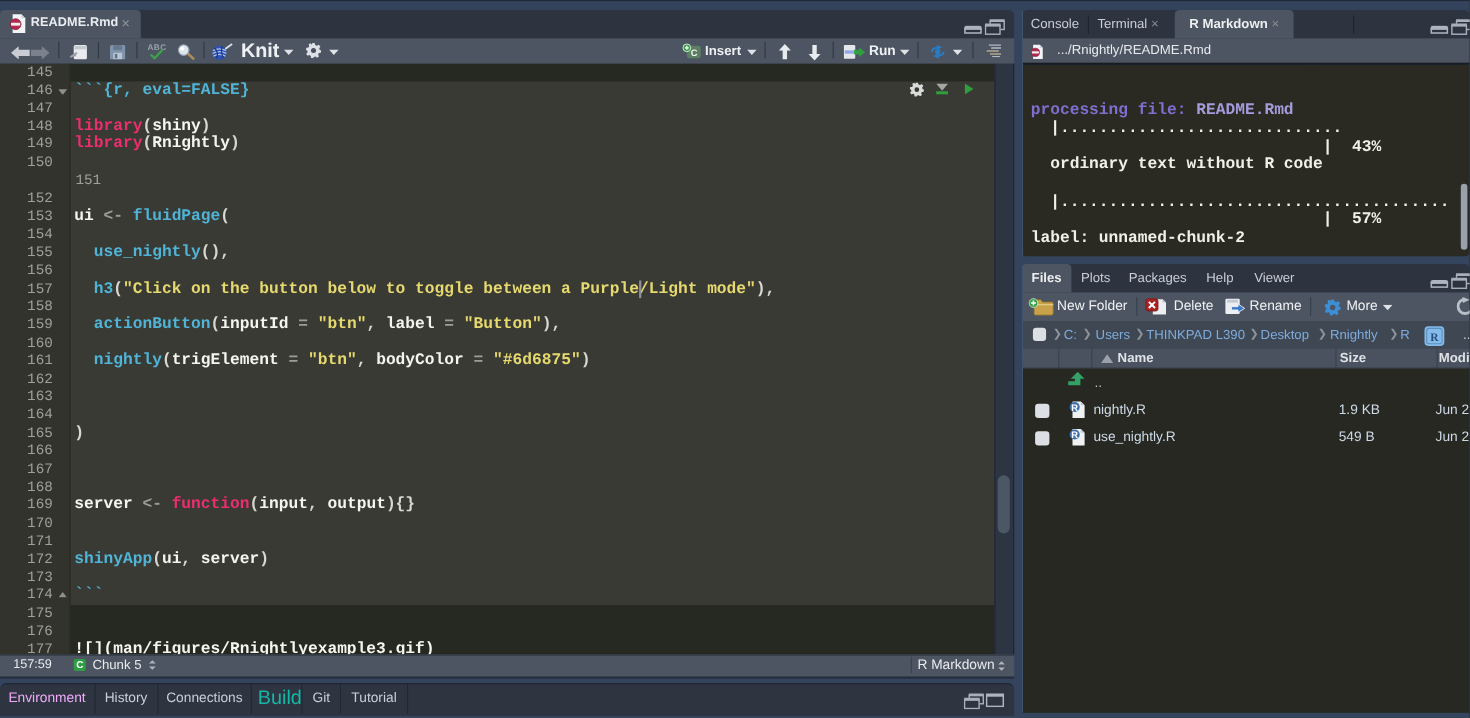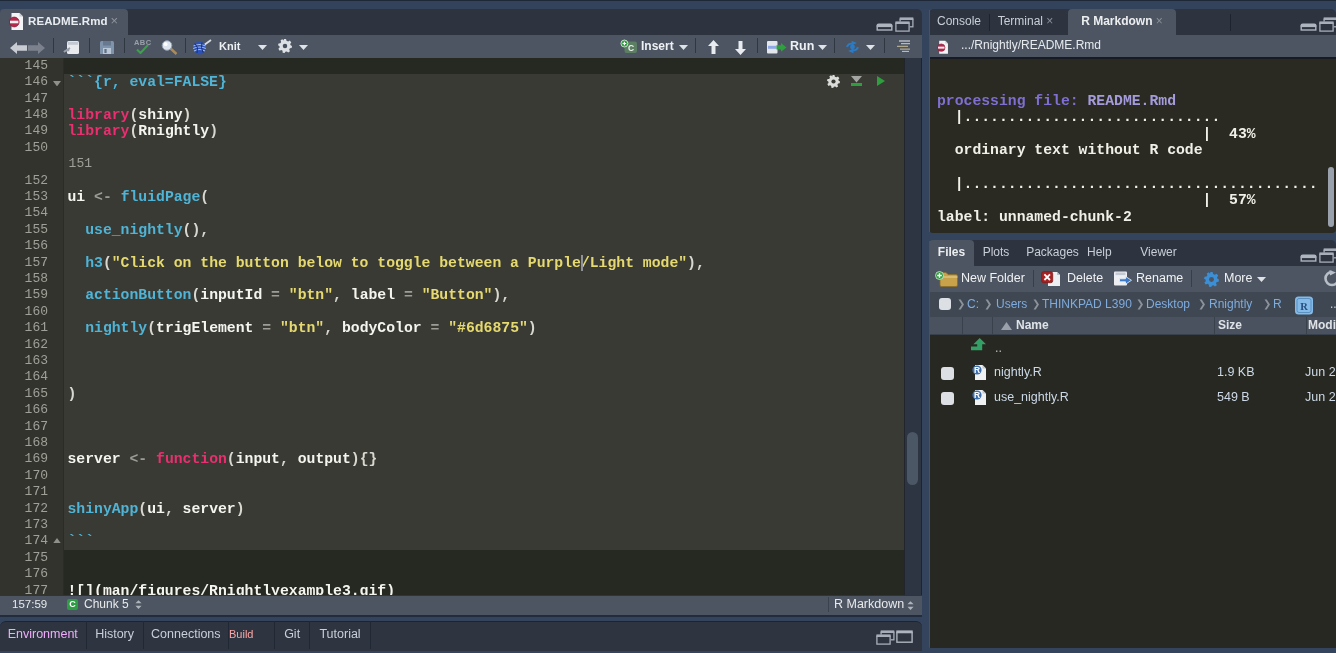--- a/index.html
+++ b/index.html
@@ -56,21 +56,21 @@
  <circle cx="6" cy="5.5" r="4.8" fill="#dde5ee" stroke="#93a0b0" stroke-width="1"></circle>
  <circle cx="4.6" cy="4.2" r="1.9" fill="#ffffff"></circle>
     </svg>
 <div class="abs" style="left:185px;top:37.5px;width:1px;height:15px;background:#2f3742;"></div>
 <svg class="abs" style="left:192px;top:39px" width="20" height="16" viewBox="0 0 20 16">
  <line x1="8" y1="9" x2="19" y2="1" stroke="#d8dce2" stroke-width="1.8"></line>
  <circle cx="7.5" cy="9" r="6.4" fill="#2c51b8"></circle>
  <path d="M1.5 7 Q7.5 4 13.5 7 M1.2 9.5 Q7.5 6.5 13.8 9.5 M2 12 Q7.5 9 13 12" stroke="#a8bfe8" stroke-width="1.1" fill="none"></path>
  <path d="M3 4.5 Q7 8.5 5 14 M10 3.5 Q8.5 8.5 11 13.5" stroke="#1a2f6e" stroke-width="1" fill="none"></path>
     </svg>
-<div class="abs" style="left:219px;top:34.5px;height:23.5px;line-height:23px;font-size:11px;font-weight:bold;color:#eef1f4;">Knit</div>
+<div class="abs" style="left:219px;top:34.5px;height:23.5px;line-height:23px;font-size:18px;font-weight:bold;color:#eef1f4;">Knit</div>
 <svg class="abs" style="left:258px;top:45px" width="9.0" height="5.0" viewBox="0 0 9 5">
       <path d="M0 0 L9 0 L4.5 5 Z" fill="#dfe3e8"></path>
     </svg>
 <svg class="abs" style="left:278px;top:39px" width="14" height="14" viewBox="0 0 16 16">
  <path fill="#dde0e5" d="M6.8 0 L9.2 0 L9.7 2.1 L11.6 2.9 L13.5 1.8 L15.2 3.9 L13.9 5.6 L14.4 7.2 L16 8 L15.6 10.3 L13.6 10.6 L12.8 12 L13.7 14 L11.7 15.5 L10.1 14.2 L8.4 14.6 L7.6 16 L5.3 15.6 L5.2 13.5 L3.8 12.6 L1.8 13.4 L0.4 11.2 L1.9 9.8 L1.6 8.1 L0 7.2 L0.6 5 L2.7 4.9 L3.6 3.5 L2.9 1.5 L5 0.3 L6.4 1.8 Z"></path>
  <circle cx="8" cy="8" r="2.6" fill="#47505e"></circle>
     </svg>
 <svg class="abs" style="left:299px;top:45px" width="9.0" height="5.0" viewBox="0 0 9 5">
       <path d="M0 0 L9 0 L4.5 5 Z" fill="#dfe3e8"></path>
     </svg>
@@ -206,21 +206,21 @@
     </svg>
 <div class="abs" style="left:828px;top:597px;width:1px;height:15px;background:#39424e;"></div>
 <div class="abs" style="left:834px;top:595px;height:18.5px;line-height:18.5px;font-size:12.5px;color:#e8eaec;">R Markdown</div>
 <svg class="abs" style="left:907px;top:600.5px" width="7" height="9" viewBox="0 0 8 10">
  <path d="M4 0 L7.5 3.5 L0.5 3.5 Z M4 10 L7.5 6.5 L0.5 6.5 Z" fill="#aeb4bb"></path>
     </svg>
 <div class="abs" style="left:0;top:621px;width:922px;height:30px;background:#2e3540;border-top:1.5px solid #1c2430;border-radius:6px 6px 0 0;box-sizing:border-box;"></div>
 <div class="abs" style="left:0px;top:621px;width:86.5px;height:28px;line-height:27px;text-align:center;font-size:12.5px;color:#f0abfc;border-right:1px solid #202735;box-sizing:border-box;">Environment</div>
 <div class="abs" style="left:86.5px;top:621px;width:57.19999999999999px;height:28px;line-height:27px;text-align:center;font-size:12.5px;color:#c9cfd9;border-right:1px solid #202735;box-sizing:border-box;">History</div>
 <div class="abs" style="left:143.7px;top:621px;width:85.30000000000001px;height:28px;line-height:27px;text-align:center;font-size:12.5px;color:#c9cfd9;border-right:1px solid #202735;box-sizing:border-box;">Connections</div>
-<div class="abs" style="left:229px;top:621px;width:46.39999999999998px;height:28px;line-height:27px;text-align:left;font-size:11px;color:#fca5a5;border-right:1px solid #202735;box-sizing:border-box;">Build</div>
+<div class="abs" style="left:229px;top:621px;width:46.39999999999998px;height:28px;line-height:27px;text-align:right;font-size:18px;color:#14b8a6;border-right:1px solid #202735;box-sizing:border-box;">Build</div>
 <div class="abs" style="left:275.4px;top:621px;width:34.5px;height:28px;line-height:27px;text-align:center;font-size:12.5px;color:#c9cfd9;border-right:1px solid #202735;box-sizing:border-box;">Git</div>
 <div class="abs" style="left:309.9px;top:621px;width:61.30000000000001px;height:28px;line-height:27px;text-align:center;font-size:12.5px;color:#c9cfd9;border-right:1px solid #202735;box-sizing:border-box;">Tutorial</div>
 <svg class="abs" style="left:876px;top:630px" width="19" height="15" viewBox="0 0 19 15">
  <path d="M4.7 0.4 L18.3 0.4 L18.3 2.9 L4.7 2.9 Z" fill="#a8afba"></path>
  <rect x="5.1" y="2.2" width="12.8" height="7.6" fill="none" stroke="#a8afba" stroke-width="1.3"></rect>
  <rect x="0.2" y="4.6" width="14.4" height="10" fill="#2e3540"></rect>
  <path d="M0.4 4.4 L14.6 4.4 L14.6 7 L0.4 7 Z" fill="#a8afba"></path>
  <rect x="0.9" y="6.2" width="13.2" height="7.9" fill="none" stroke="#a8afba" stroke-width="1.3"></rect>
     </svg>
 <svg class="abs" style="left:895.5px;top:629.5px" width="17" height="13" viewBox="0 0 17 13">
@@ -262,21 +262,21 @@
 <div class="abs" style="left:937px;top:158.9px;height:16.6px;line-height:16.6px;font-family:'Liberation Mono',monospace;font-size:14.75px;font-weight:bold;white-space:pre;color:#f0f0e8;"></div>
 <div class="abs" style="left:937px;top:175.5px;height:16.6px;line-height:16.6px;font-family:'Liberation Mono',monospace;font-size:14.75px;font-weight:bold;white-space:pre;color:#f0f0e8;">  |........................................</div>
 <div class="abs" style="left:937px;top:192.1px;height:16.6px;line-height:16.6px;font-family:'Liberation Mono',monospace;font-size:14.75px;font-weight:bold;white-space:pre;color:#f0f0e8;">                              |  57%</div>
 <div class="abs" style="left:937px;top:208.7px;height:16.6px;line-height:16.6px;font-family:'Liberation Mono',monospace;font-size:14.75px;font-weight:bold;white-space:pre;color:#f0f0e8;">label: unnamed-chunk-2</div>
 <div class="abs" style="left:1328px;top:167px;width:6px;height:60px;background:#99a1ad;border-radius:3px;"></div>
 <div class="abs tabrow" style="left:929px;top:240px;width:407px;height:26px;border-radius:5px 5px 0 0;"></div>
 <div class="abs" style="left:929px;top:240px;width:45px;height:26px;background:#4c5561;border-radius:4px 4px 0 0;"></div>
 <div class="abs" style="left:929px;top:240px;width:45px;height:26px;line-height:25px;text-align:center;font-size:12px;font-weight:bold;color:#eceef0;">Files</div>
 <div class="abs" style="left:974px;top:240px;width:44px;height:26px;line-height:25px;text-align:center;font-size:12px;font-weight:normal;color:#c9ced6;">Plots</div>
 <div class="abs" style="left:1018px;top:240px;width:69px;height:26px;line-height:25px;text-align:center;font-size:12px;font-weight:normal;color:#c9ced6;">Packages</div>
-<div class="abs" style="left:1087px;top:240px;width:44px;height:26px;line-height:25px;font-size:12px;font-weight:normal;color:#c9ced6;">Help</div>
+<div class="abs" style="left:1087px;top:240px;width:44px;height:26px;line-height:25px;text-align:center;font-size:12px;font-weight:normal;color:#c9ced6;">Help</div>
 <div class="abs" style="left:1131px;top:240px;width:55px;height:26px;line-height:25px;text-align:center;font-size:12px;font-weight:normal;color:#c9ced6;">Viewer</div>
 <svg class="abs" style="left:1299.5px;top:254px" width="17" height="8" viewBox="0 0 17 8">
  <path d="M0.5 3.6 L0.5 2.6 Q0.5 0.5 2.6 0.5 L14.4 0.5 Q16.5 0.5 16.5 2.6 L16.5 3.6 Z" fill="#aeb5bf"></path>
  <rect x="1.2" y="3.4" width="14.6" height="3.6" fill="none" stroke="#aeb5bf" stroke-width="1.4"></rect>
     </svg>
 <svg class="abs" style="left:1318.5px;top:247.5px" width="19" height="15" viewBox="0 0 19 15">
  <path d="M4.7 0.4 L18.3 0.4 L18.3 2.9 L4.7 2.9 Z" fill="#a8afba"></path>
  <rect x="5.1" y="2.2" width="12.8" height="7.6" fill="none" stroke="#a8afba" stroke-width="1.3"></rect>
  <rect x="0.2" y="4.6" width="14.4" height="10" fill="#2d3440"></rect>
  <path d="M0.4 4.4 L14.6 4.4 L14.6 7 L0.4 7 Z" fill="#a8afba"></path>

